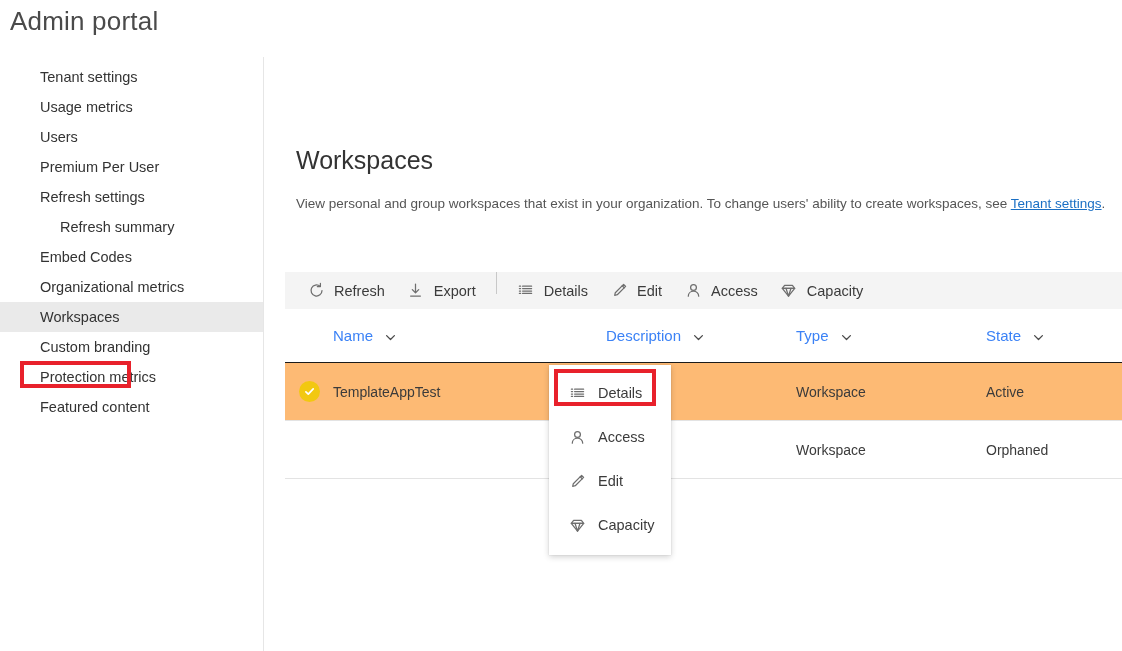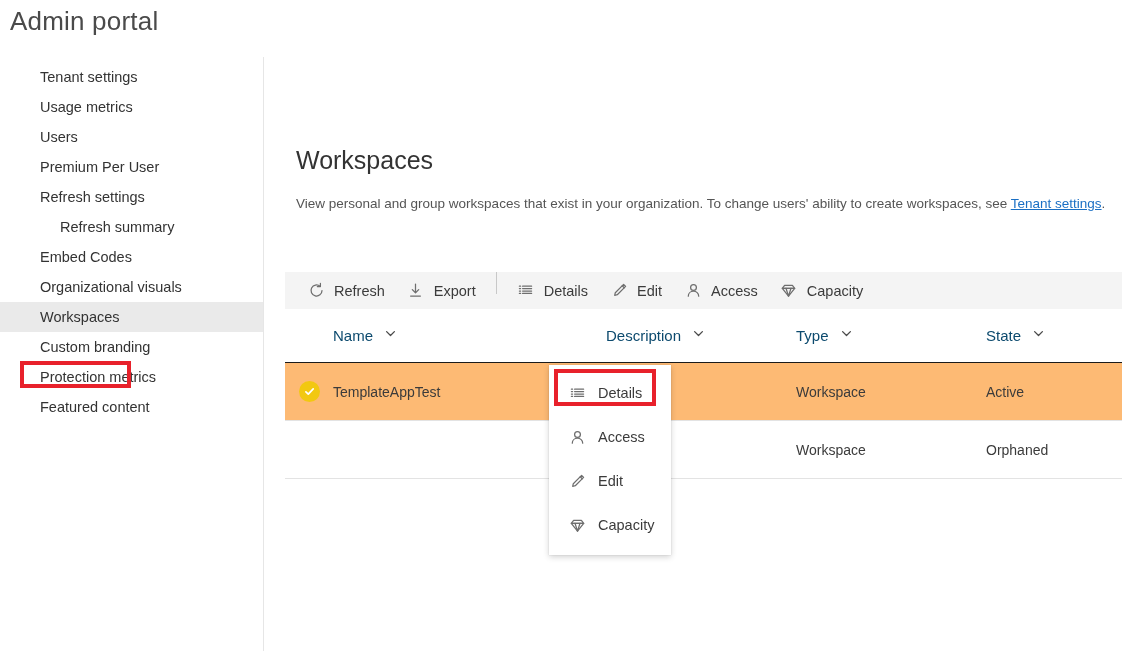--- a/index.html
+++ b/index.html
@@ -115,23 +115,23 @@
   
   .table { position: absolute; left: 21px; top: 252px; width: 837px; }
   .th-row {
     display: flex;
     height: 54px;
     align-items: center;
     border-bottom: 1px solid #1b1b1b;
   }
   .th {
     display: flex;
-    align-items: flex-start;
+    align-items: flex-end;
     font-size: 15px;
-    color: #0c4a6e;
+    color: #3b82f6;
     white-space: nowrap;
   }
   .th .chev { margin-left: 11px; display:inline-flex; }
   .tr {
     display: flex;
     height: 58px;
     align-items: center;
     border-bottom: 1px solid #e3e3e3;
     position: relative;
   }
@@ -225,21 +225,21 @@
 
   <div class="sidebar">
     <div class="nav-list" id="nav-list">
         <div class="nav-item"><span>Tenant settings</span></div>
         <div class="nav-item"><span>Usage metrics</span></div>
         <div class="nav-item"><span>Users</span></div>
         <div class="nav-item"><span>Premium Per User</span></div>
         <div class="nav-item"><span>Refresh settings</span></div>
         <div class="nav-item sub"><span>Refresh summary</span></div>
         <div class="nav-item"><span>Embed Codes</span></div>
-        <div class="nav-item"><span>Organizational visuals</span></div>
+        <div class="nav-item"><span>Organizational metrics</span></div>
         <div class="nav-item selected"><span>Workspaces</span></div>
         <div class="nav-item"><span>Custom branding</span></div>
         <div class="nav-item"><span>Protection metrics</span></div>
         <div class="nav-item"><span>Featured content</span></div>
       </div>
   </div>
   <div class="anno-ws"></div>
 
   <div class="main">
 

